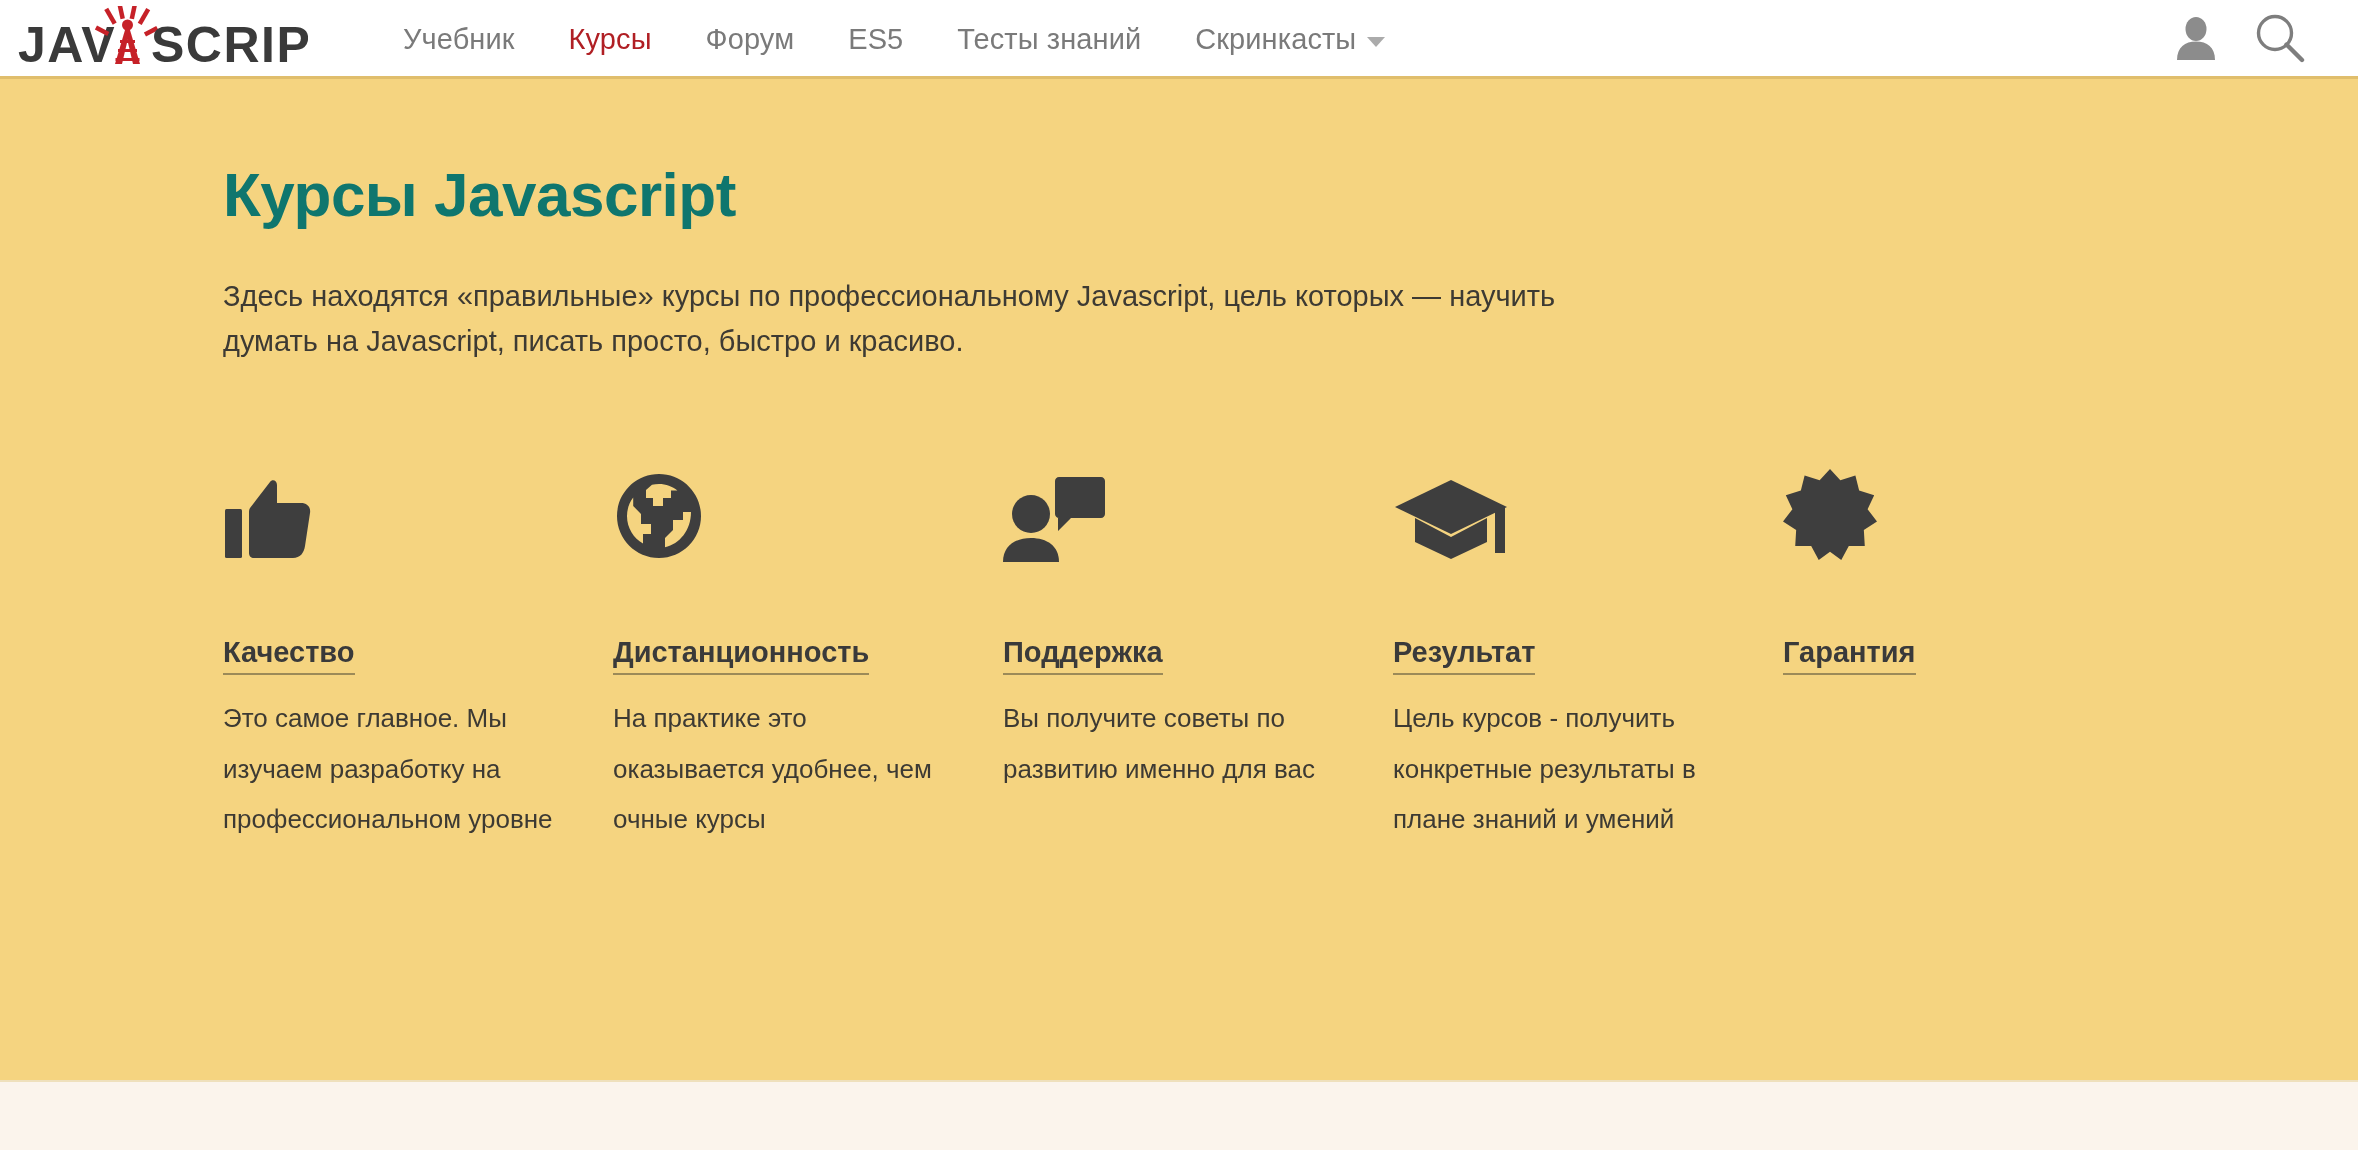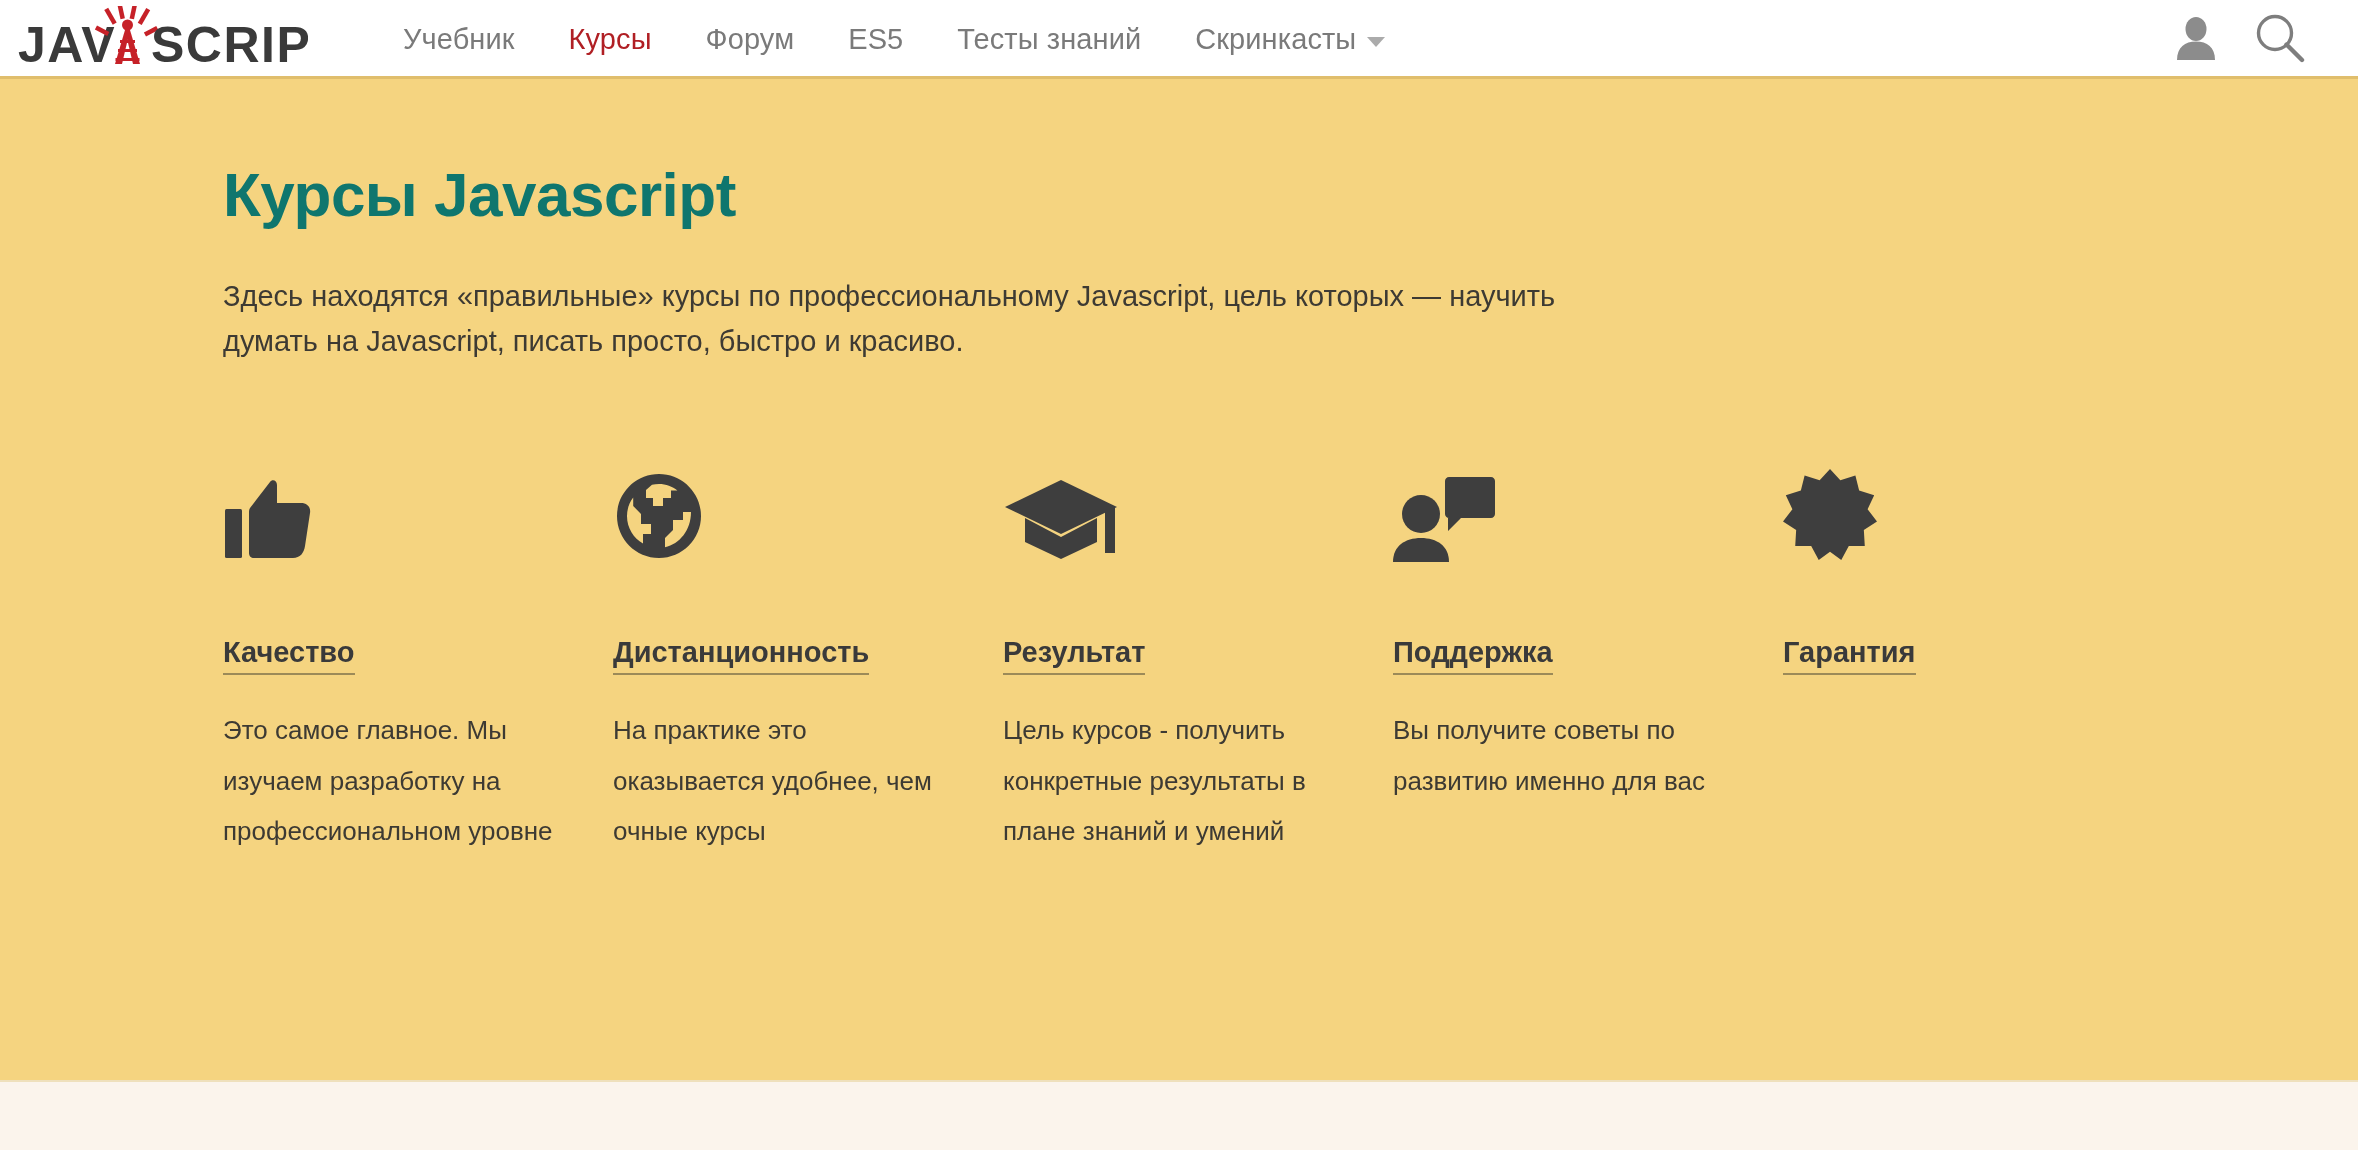--- a/index.html
+++ b/index.html
@@ -120,21 +120,21 @@
     padding-right: 42px;
   }
   .feature-icon {
     height: 110px;
     display: flex;
     align-items: flex-end;
     margin-bottom: 74px;
   }
   .feature-icon svg { display: block; }
   .feature-title {
-    margin: 0 0 30px 0;
+    margin: 0 0 18px 0;
     font-size: 29px;
     font-weight: bold;
     color: #3A3A3A;
     display: inline-block;
     border-bottom: 2px solid #9C8A58;
     padding-bottom: 4px;
     cursor: pointer;
   }
   .feature-text {
     margin: 0;
@@ -240,48 +240,48 @@
               <path d="M46 4 C22.8 4 4 22.8 4 46 C4 69.2 22.8 88 46 88 C69.2 88 88 69.2 88 46 C88 22.8 69.2 4 46 4 Z M46 14 C53 14 59.4 16.4 64.4 20.5 L58 20.5 L58 28 L50 28 L50 36 L40 36 L40 28 L33 28 L33 20 L39 14.8 C41.2 14.3 43.6 14 46 14 Z M14 46 C14 39 16.3 32.6 20.2 27.5 L20.2 36 L28 44 L28 54 L38 54 L38 64 L30 64 L30 73.5 C20.6 68.3 14 58 14 46 Z M52 77.2 L52 68 L60 60 L60 50 L70 50 L70 42 L78 42 C78 60 66.8 74 52 77.2 Z"></path>
             </g>
           </svg>
         </div>
         <div class="feature-title">Дистанционность</div>
         <p class="feature-text">На практике это оказывается удобнее, чем очные курсы</p>
       </div>
 
       <div class="feature">
         <div class="feature-icon">
+          <svg width="102" height="92" viewBox="0 0 102 92" xmlns="http://www.w3.org/2000/svg">
+            <g fill="#3E3E3E">
+              <circle cx="28" cy="44" r="19"></circle>
+              <path d="M0 92 C0 76 12 68 28 68 C44 68 56 76 56 92 Z"></path>
+              <path d="M56 7 L98 7 C100.2 7 102 8.8 102 11 L102 44 C102 46.2 100.2 48 98 48 L68 48 L55 61 L55 48 L56 48 C53.8 48 52 46.2 52 44 L52 11 C52 8.8 53.8 7 56 7 Z"></path>
+            </g>
+          </svg>
+        </div>
+        <div class="feature-title">Поддержка</div>
+        <p class="feature-text">Вы получите советы по развитию именно для вас</p>
+      </div>
+
+      <div class="feature">
+        <div class="feature-icon">
           <svg width="116" height="88" viewBox="0 0 116 88" xmlns="http://www.w3.org/2000/svg">
             <g fill="#3E3E3E">
               <polygon points="58,6 114,33 58,60 2,33"></polygon>
               <path d="M22 44 L22 68 L58 85 L94 68 L94 44 L58 63 Z"></path>
               <rect x="102" y="33" width="10" height="46"></rect>
             </g>
           </svg>
         </div>
         <div class="feature-title">Результат</div>
         <p class="feature-text">Цель курсов - получить конкретные результаты в плане знаний и умений</p>
       </div>
 
       <div class="feature">
         <div class="feature-icon">
-          <svg width="102" height="92" viewBox="0 0 102 92" xmlns="http://www.w3.org/2000/svg">
-            <g fill="#3E3E3E">
-              <circle cx="28" cy="44" r="19"></circle>
-              <path d="M0 92 C0 76 12 68 28 68 C44 68 56 76 56 92 Z"></path>
-              <path d="M56 7 L98 7 C100.2 7 102 8.8 102 11 L102 44 C102 46.2 100.2 48 98 48 L68 48 L55 61 L55 48 L56 48 C53.8 48 52 46.2 52 44 L52 11 C52 8.8 53.8 7 56 7 Z"></path>
-            </g>
-          </svg>
-        </div>
-        <div class="feature-title">Поддержка</div>
-        <p class="feature-text">Вы получите советы по развитию именно для вас</p>
-      </div>
-
-      <div class="feature">
-        <div class="feature-icon">
           <svg width="94" height="94" viewBox="0 0 100 100" xmlns="http://www.w3.org/2000/svg">
             <polygon fill="#3E3E3E" points="50,1 61,13 77,8 81,24 97,29 90,44 100,57 86,66 87,83 70,83 62,98 50,89 38,98 30,83 13,83 14,66 0,57 10,44 3,29 19,24 23,8 39,13"></polygon>
           </svg>
         </div>
         <div class="feature-title">Гарантия</div>
       </div>
 
     </div>
   </div>
 </div>

